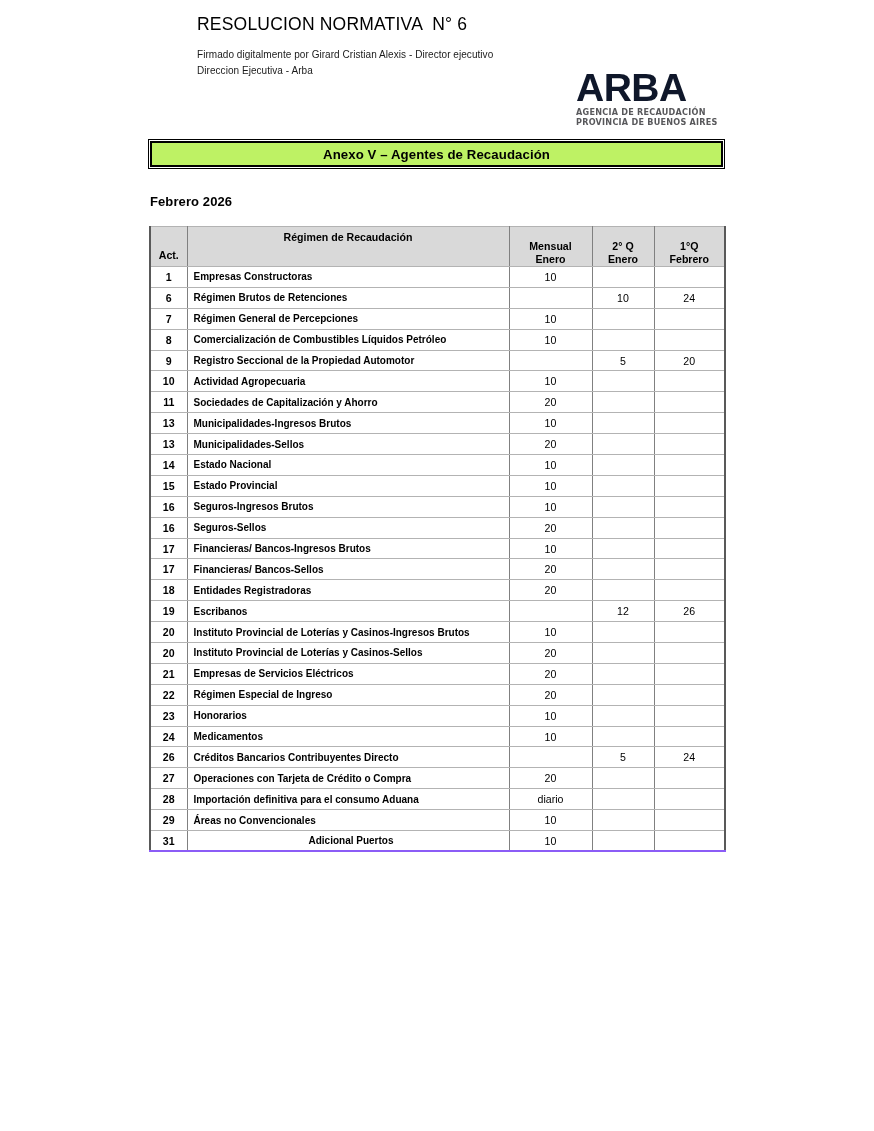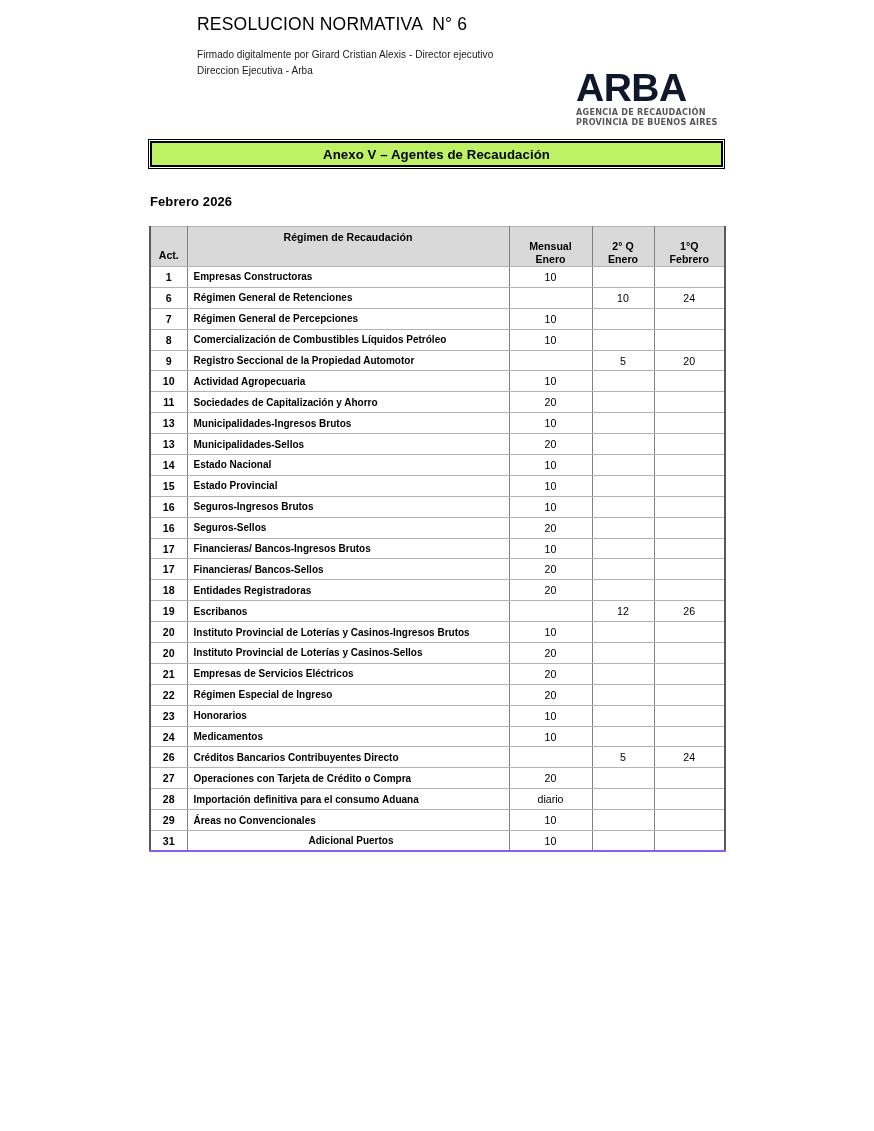--- a/index.html
+++ b/index.html
@@ -225,21 +225,21 @@
       <tbody id="tbody">
           <tr>
             <td class="c-act">1</td>
             <td class="c-reg">Empresas Constructoras</td>
             <td class="c-num">10</td>
             <td class="c-num"></td>
             <td class="c-num"></td>
           </tr>
           <tr>
             <td class="c-act">6</td>
-            <td class="c-reg">Régimen General de Retenciones</td>
+            <td class="c-reg">Régimen Brutos de Retenciones</td>
             <td class="c-num"></td>
             <td class="c-num">10</td>
             <td class="c-num">24</td>
           </tr>
           <tr>
             <td class="c-act">7</td>
             <td class="c-reg">Régimen General de Percepciones</td>
             <td class="c-num">10</td>
             <td class="c-num"></td>
             <td class="c-num"></td>

